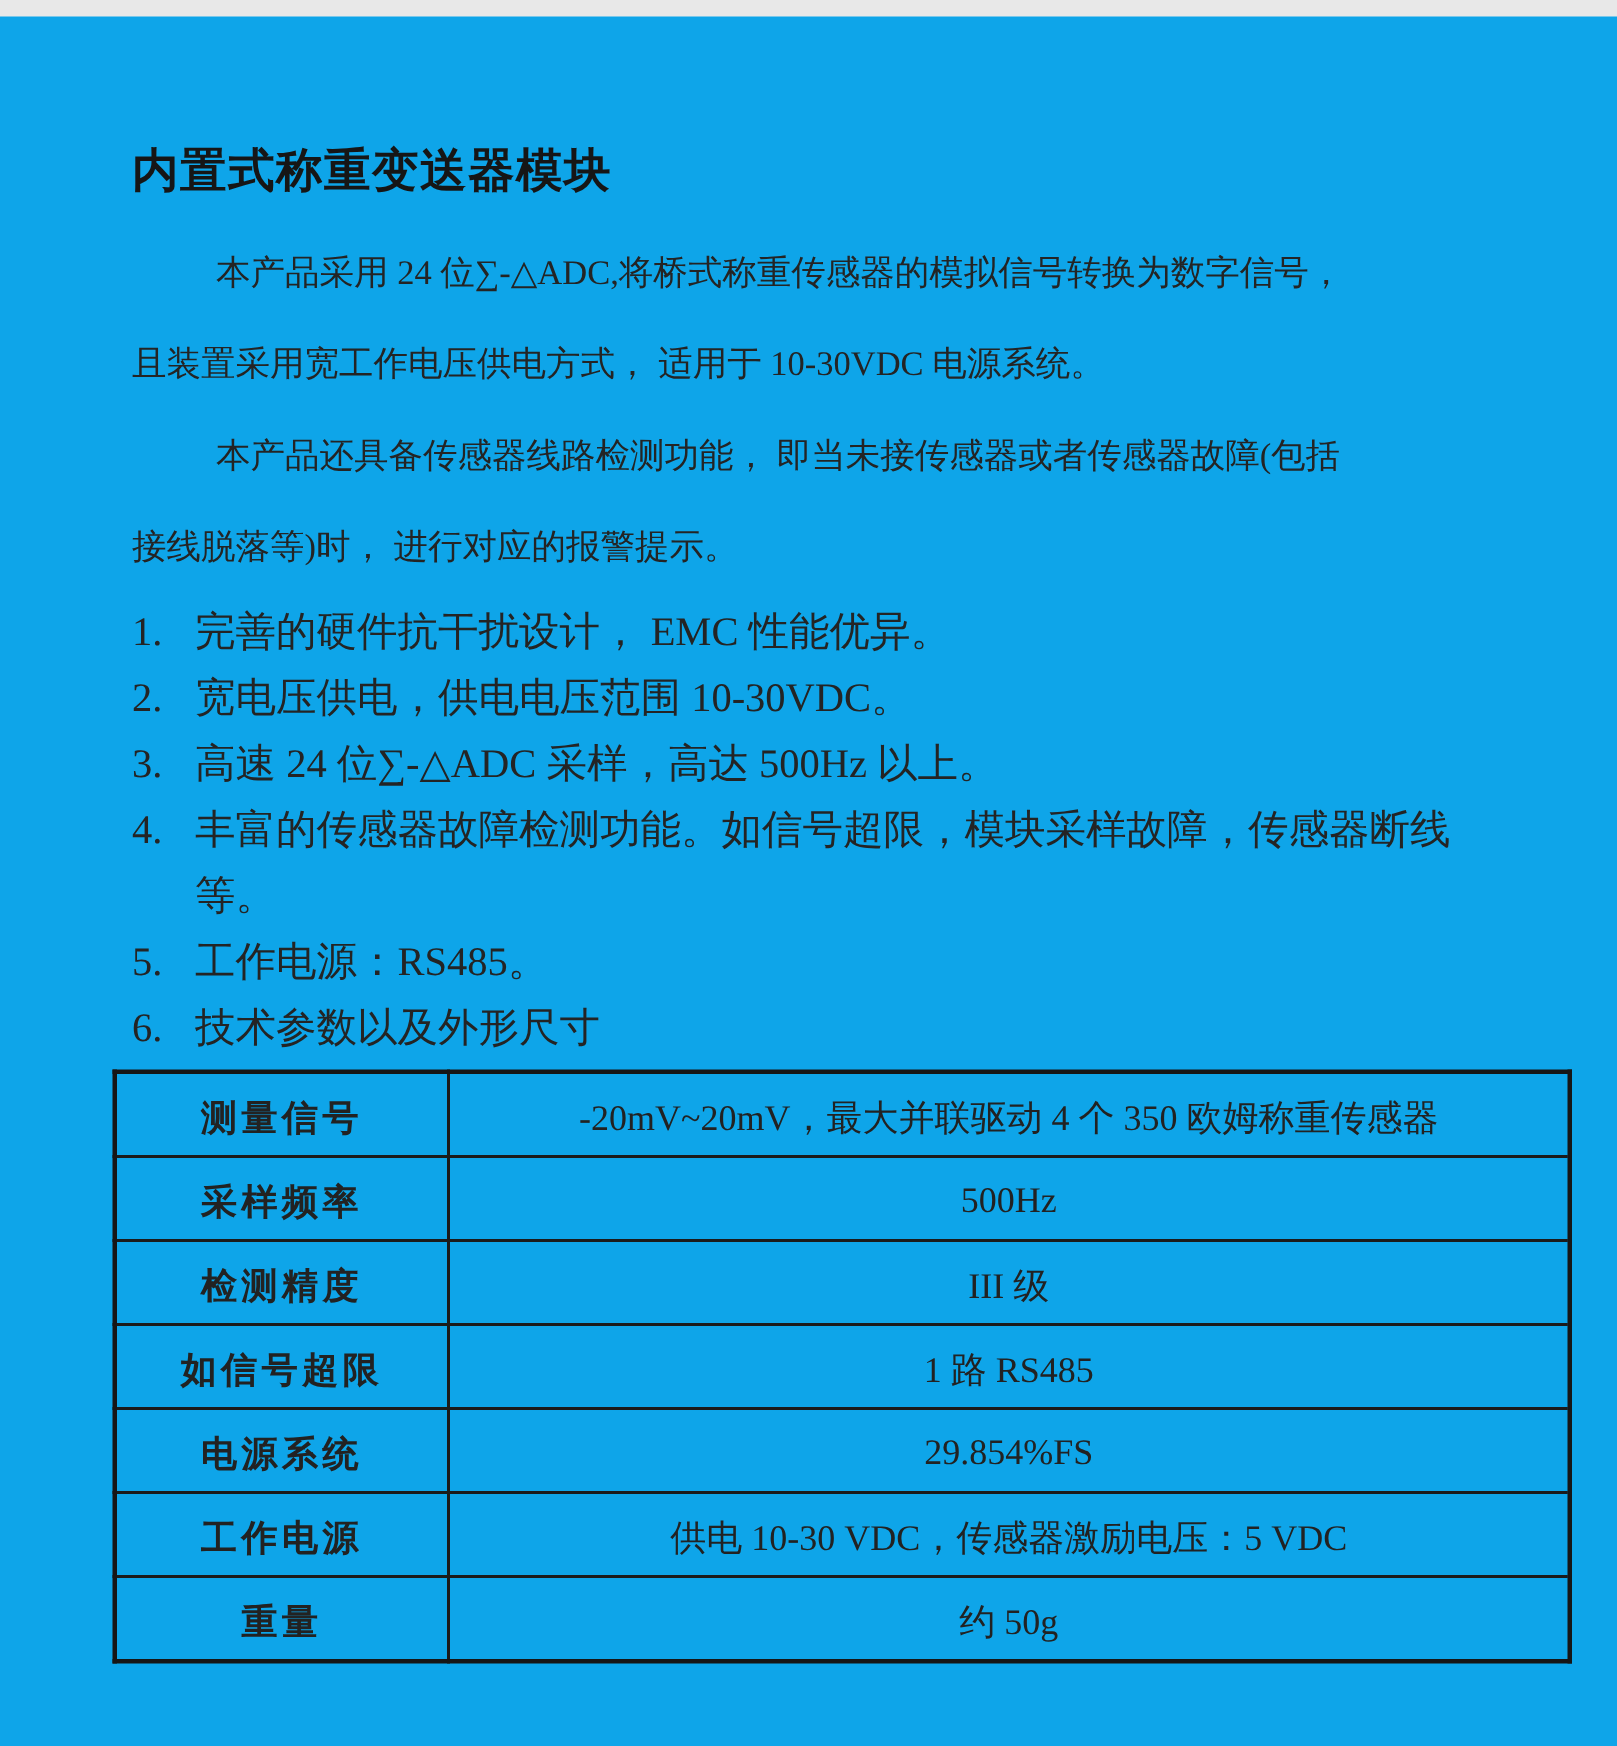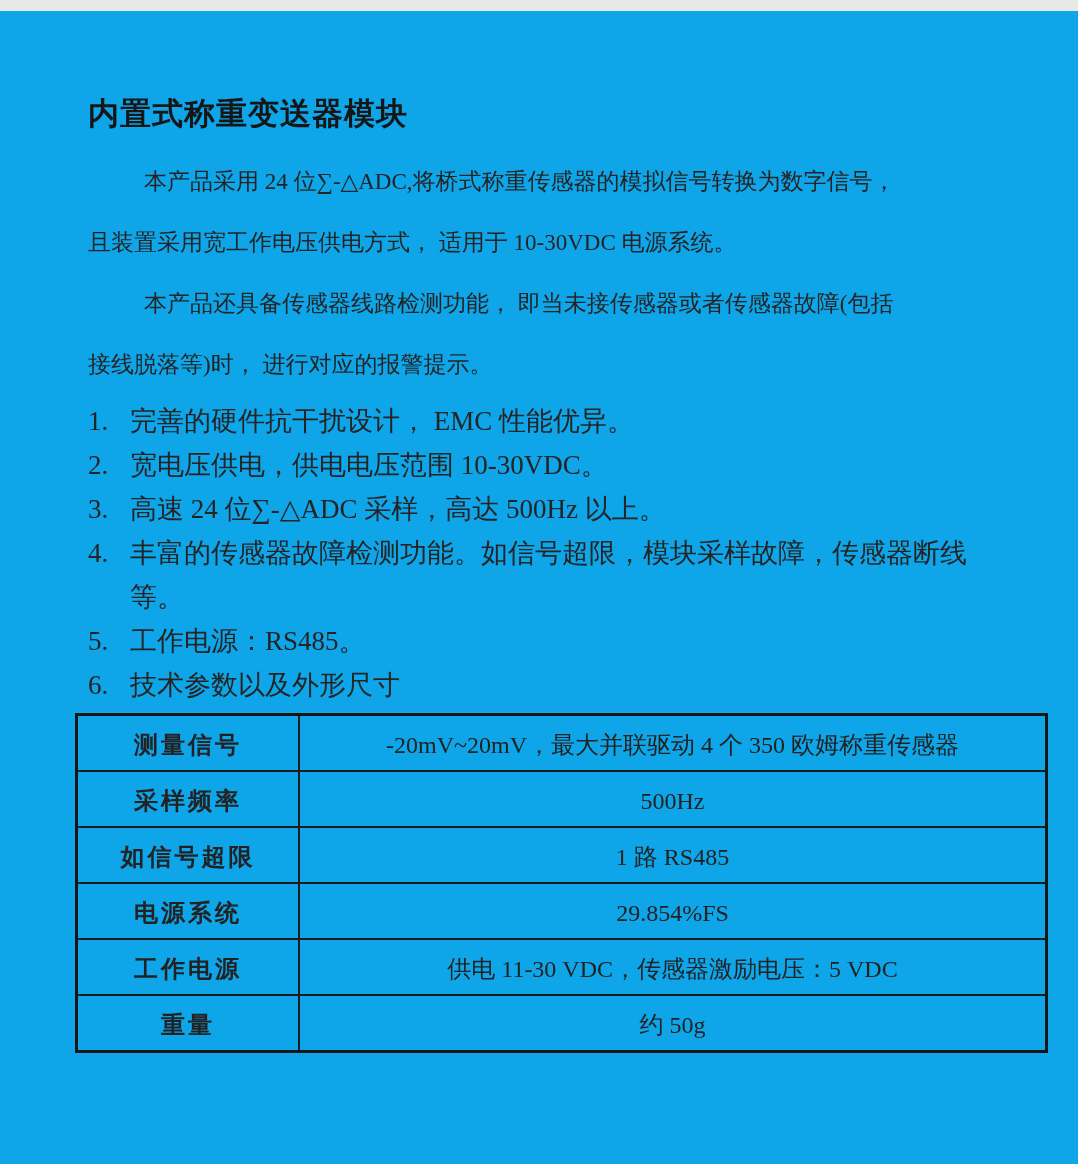--- a/index.html
+++ b/index.html
@@ -116,30 +116,34 @@
       <tbody>
         <tr>
           <td class="spec-label">测量信号</td>
           <td class="spec-value">-20mV~20mV，最大并联驱动 4 个 350 欧姆称重传感器</td>
         </tr>
         <tr>
           <td class="spec-label">采样频率</td>
           <td class="spec-value">500Hz</td>
         </tr>
         <tr>
+          <td class="spec-label">检测精度</td>
+          <td class="spec-value">III 级</td>
+        </tr>
+        <tr>
           <td class="spec-label">如信号超限</td>
           <td class="spec-value">1 路 RS485</td>
         </tr>
         <tr>
           <td class="spec-label">电源系统</td>
           <td class="spec-value">29.854%FS</td>
         </tr>
         <tr>
           <td class="spec-label">工作电源</td>
-          <td class="spec-value">供电 11-30 VDC，传感器激励电压：5 VDC</td>
+          <td class="spec-value">供电 10-30 VDC，传感器激励电压：5 VDC</td>
         </tr>
         <tr>
           <td class="spec-label">重量</td>
           <td class="spec-value">约 50g</td>
         </tr>
 
       </tbody>
     </table>
 
   </div>

